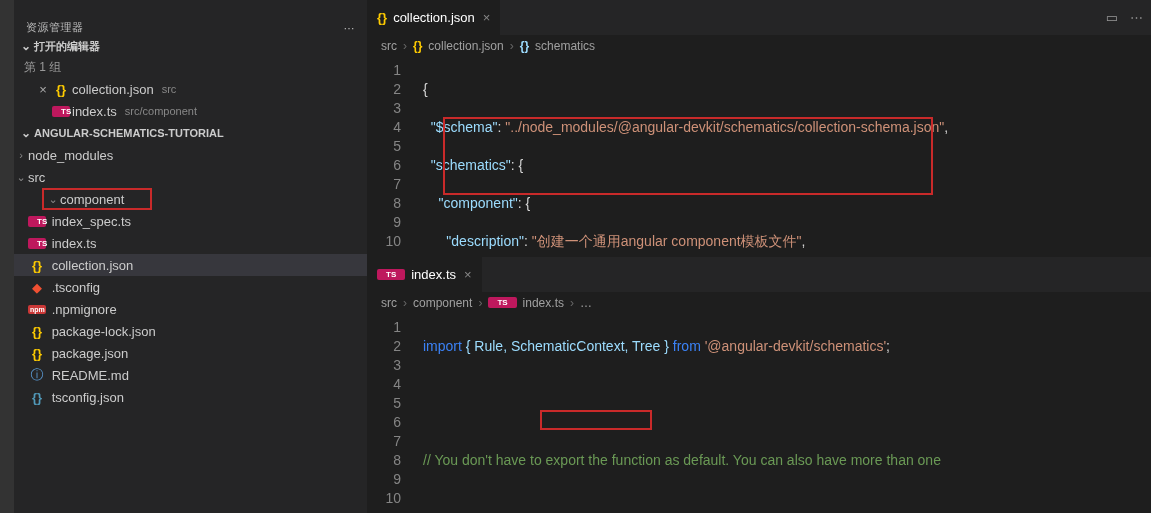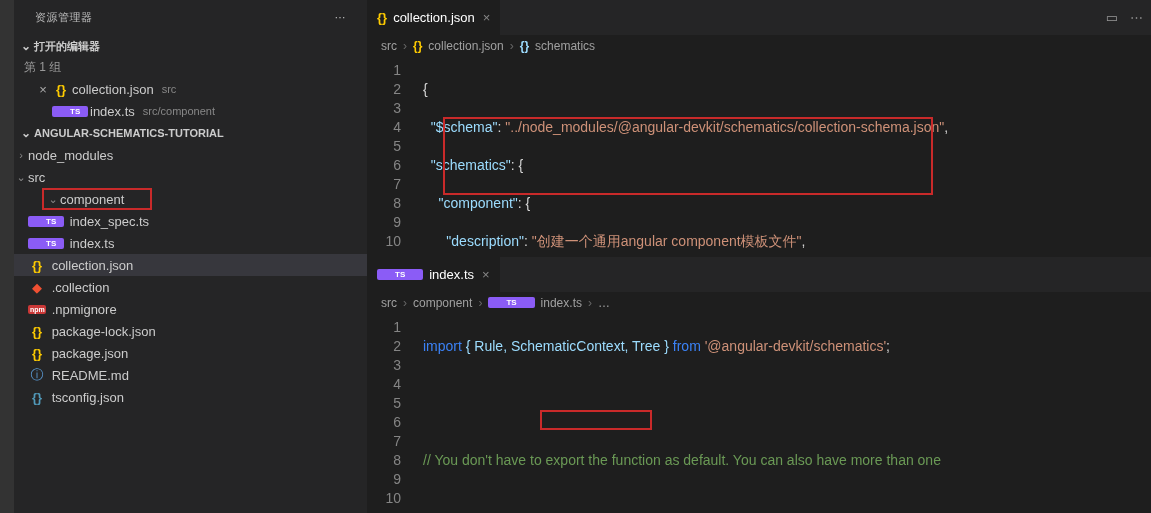--- a/index.html
+++ b/index.html
@@ -4,35 +4,35 @@
 <style>
   * { box-sizing: border-box; margin: 0; padding: 0; font-family: 'Segoe UI', 'Microsoft YaHei', sans-serif; }
   body { background:#1e1e1e; color:#cccccc; font-size:13px; overflow:hidden; width:1151px; height:513px; }
   .app { display:flex; height:100%; }
   
   
   .activity-bar { width:14px; background:#333333; }
   
   
   .sidebar { width:353px; background:#252526; display:flex; flex-direction:column; }
-  .sidebar-header { height:35px; display:flex; align-items:center; padding:0 21px; font-size:11px; color:#bbbbbb; letter-spacing:0.5px; }
+  .sidebar-header { height:35px; display:flex; align-items:flex-end; padding:0 12px; font-size:11px; color:#bbbbbb; letter-spacing:0.5px; }
   .sidebar-header .dots { margin-left:auto; cursor:pointer; }
   .section-header { height:22px; display:flex; align-items:center; padding:0 4px; font-size:11px; font-weight:bold; color:#cccccc; cursor:pointer; }
   .section-header .chev { width:16px; text-align:center; font-size:12px; }
   .group-label { padding:2px 0 2px 10px; font-size:12px; color:#999; }
   .file-row { height:22px; display:flex; align-items:center; padding-left:20px; cursor:pointer; }
   .file-row.selected { background:#37373d; }
   .file-row .close { width:18px; text-align:center; color:#aaa; }
   .file-row .icon { width:18px; text-align:center; margin-right:2px; }
   .file-row .meta { color:#888; margin-left:8px; font-size:11px; }
   .tree .file-row { padding-left:0; }
   .indent0{padding-left:14px}.indent1{padding-left:30px}.indent2{padding-left:46px}
   .tree .chev{width:14px;display:inline-block;text-align:center;font-size:11px;color:#888}
   .ic-brace{color:#ffcc00;font-weight:bold}
-  .ic-ts{background:#8b5cf6;color:#fff;font-size:8px;padding:1px 18px;border-radius:2px;font-weight:bold}
+  .ic-ts{background:#be185d;color:#fff;font-size:8px;padding:1px 9px;border-radius:2px;font-weight:bold}
   .ic-npm{background:#cb3837;color:#fff;font-size:7px;padding:1px 2px;border-radius:2px;font-weight:bold}
   .ic-info{color:#5b9bd5}
   .highlight-red { border:2px solid #c92a2a; }
   
   
   .editors { flex:1; display:flex; flex-direction:column; background:#1e1e1e; min-width:0; }
   .pane { flex:1; display:flex; flex-direction:column; border-bottom:1px solid #1e1e1e; min-height:0; overflow:hidden; }
   .tab-bar { height:35px; background:#252526; display:flex; align-items:stretch; }
   .tab { display:flex; align-items:center; padding:0 10px; background:#1e1e1e; color:#ffffff; border-right:1px solid #252526; font-size:13px; cursor:pointer; }
   .tab .icon { margin-right:6px; }
@@ -94,21 +94,21 @@
           <span class="chev">⌄</span>
           <span>src</span>
         </div>
       <div class="file-row indent1 highlight-red" style="width:110px;margin-left:28px;padding-left:2px">
           <span class="chev">⌄</span>
           <span>component</span>
         </div>
       <div class="file-row indent2"><span class="chev"></span><span class="icon ic-ts">TS</span>&nbsp;<span>index_spec.ts</span></div>
       <div class="file-row indent2"><span class="chev"></span><span class="icon ic-ts">TS</span>&nbsp;<span>index.ts</span></div>
       <div class="file-row indent1 selected"><span class="chev"></span><span class="icon ic-brace">{}</span>&nbsp;<span>collection.json</span></div>
-      <div class="file-row indent0"><span class="chev"></span><span class="icon" style="color:#f05032">◆</span>&nbsp;<span>.collection</span></div>
+      <div class="file-row indent0"><span class="chev"></span><span class="icon" style="color:#f05032">◆</span>&nbsp;<span>.tsconfig</span></div>
       <div class="file-row indent0"><span class="chev"></span><span class="icon ic-npm">npm</span>&nbsp;<span>.npmignore</span></div>
       <div class="file-row indent0"><span class="chev"></span><span class="icon ic-brace">{}</span>&nbsp;<span>package-lock.json</span></div>
       <div class="file-row indent0"><span class="chev"></span><span class="icon ic-brace">{}</span>&nbsp;<span>package.json</span></div>
       <div class="file-row indent0"><span class="chev"></span><span class="icon ic-info">ⓘ</span>&nbsp;<span>README.md</span></div>
       <div class="file-row indent0"><span class="chev"></span><span class="icon ic-brace" style="color:#519aba">{}</span>&nbsp;<span>tsconfig.json</span></div>
     </div>
   </div>
 
   <div class="editors">
 

